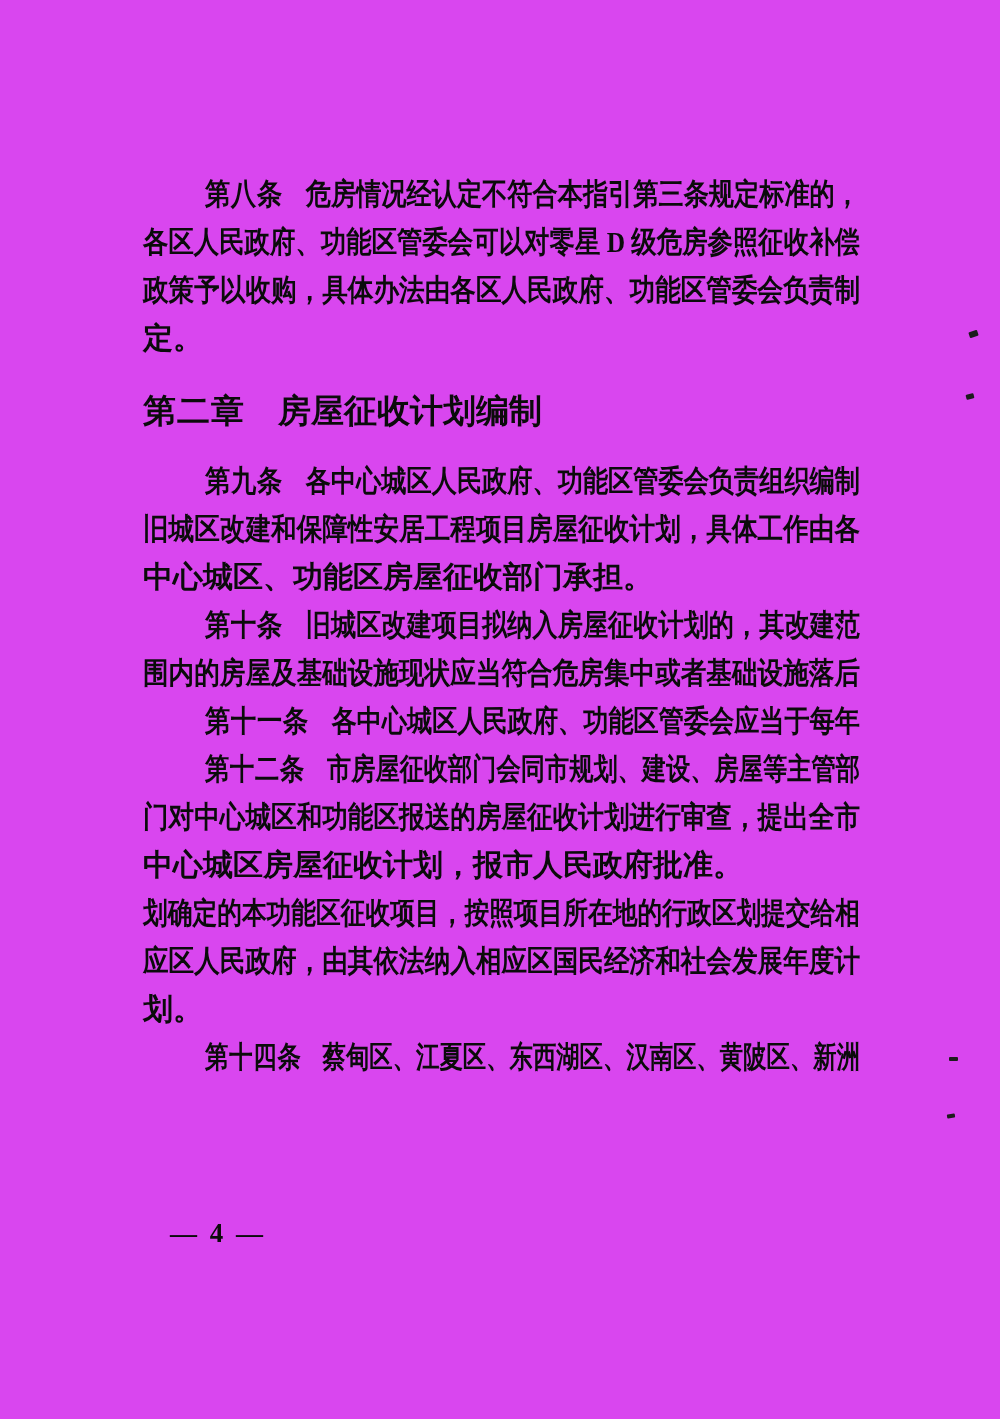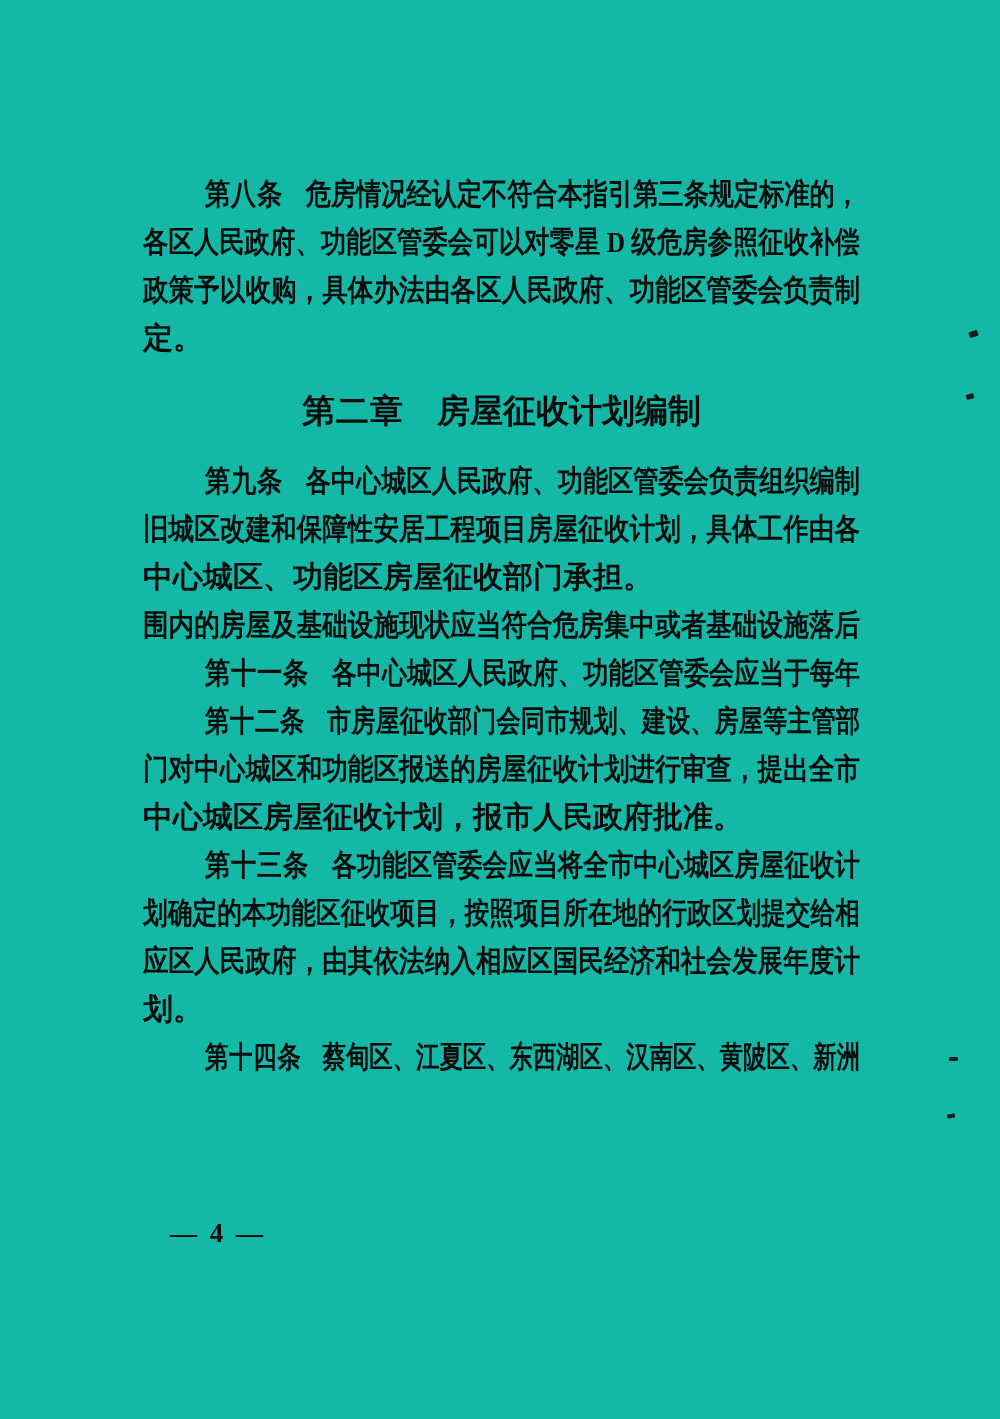--- a/index.html
+++ b/index.html
@@ -1,20 +1,20 @@
 <!DOCTYPE html>
 <html lang="zh"><head>
 <meta charset="utf-8">
 <style>
   html, body { margin: 0; padding: 0; background: #ffffff; }
   .page {
     position: relative;
     width: 1000px;
     height: 1419px;
-    background: #14b8a6;
+    background: #d946ef;
     overflow: hidden;
     font-family: "Liberation Serif", "DejaVu Serif", serif;
     color: #0b0b0b;
   }
   .content {
     position: absolute;
     left: 143px;
     top: 170px;
     width: 717px;
   }
@@ -31,21 +31,20 @@
     transform-origin: 0 50%;
   }
   .indent { padding-left: 62px; }
   .article-no {
     font-weight: 800;
     font-family: "Liberation Sans", "DejaVu Sans", sans-serif;
     margin-right: 0.9em;
     letter-spacing: 1px;
   }
   .heading-line {
-    text-align: center;
     font-size: 33px;
     font-weight: 800;
     font-family: "Liberation Sans", "DejaVu Sans", sans-serif;
     margin-top: 25px;
     margin-bottom: 22px;
   }
   .heading-line .article-no { margin-right: 1em; }
   .page-number {
     position: absolute;
     left: 170px;
@@ -71,26 +70,26 @@
 <div class="page">
   <div class="content">
       <div class="line indent fill"><span class="line-inner" style="transform: scaleX(0.839744);"><span class="article-no">第八条</span><span>危房情况经认定不符合本指引第三条规定标准的，</span></span></div>
       <div class="line fill"><span class="line-inner" style="transform: scaleX(0.846845);"><span>各区人民政府、功能区管委会可以对零星 D 级危房参照征收补偿</span></span></div>
       <div class="line fill"><span class="line-inner" style="transform: scaleX(0.853571);"><span>政策予以收购，具体办法由各区人民政府、功能区管委会负责制</span></span></div>
       <div class="line"><span class="line-inner"><span>定。</span></span></div>
       <div class="line heading-line"><span class="line-inner"><span class="article-no">第二章</span><span>房屋征收计划编制</span></span></div>
       <div class="line indent fill"><span class="line-inner" style="transform: scaleX(0.839744);"><span class="article-no">第九条</span><span>各中心城区人民政府、功能区管委会负责组织编制</span></span></div>
       <div class="line fill"><span class="line-inner" style="transform: scaleX(0.853571);"><span>旧城区改建和保障性安居工程项目房屋征收计划，具体工作由各</span></span></div>
       <div class="line"><span class="line-inner"><span>中心城区、功能区房屋征收部门承担。</span></span></div>
+      <div class="line indent fill"><span class="line-inner" style="transform: scaleX(0.839744);"><span class="article-no">第十条</span><span>旧城区改建项目拟纳入房屋征收计划的，其改建范</span></span></div>
       <div class="line fill"><span class="line-inner" style="transform: scaleX(0.853571);"><span>围内的房屋及基础设施现状应当符合危房集中或者基础设施落后</span></span></div>
       <div class="line indent fill"><span class="line-inner" style="transform: scaleX(0.838668);"><span class="article-no">第十一条</span><span>各中心城区人民政府、功能区管委会应当于每年</span></span></div>
       <div class="line indent fill"><span class="line-inner" style="transform: scaleX(0.807645);"><span class="article-no">第十二条</span><span>市房屋征收部门会同市规划、建设、房屋等主管部</span></span></div>
       <div class="line fill"><span class="line-inner" style="transform: scaleX(0.853571);"><span>门对中心城区和功能区报送的房屋征收计划进行审查，提出全市</span></span></div>
       <div class="line"><span class="line-inner"><span>中心城区房屋征收计划，报市人民政府批准。</span></span></div>
-      <div class="line indent fill"><span class="line-inner" style="transform: scaleX(0.838668);"><span class="article-no">第十三条</span><span>各功能区管委会应当将全市中心城区房屋征收计</span></span></div>
       <div class="line fill"><span class="line-inner" style="transform: scaleX(0.824138);"><span>划确定的本功能区征收项目，按照项目所在地的行政区划提交给相</span></span></div>
       <div class="line fill"><span class="line-inner" style="transform: scaleX(0.853571);"><span>应区人民政府，由其依法纳入相应区国民经济和社会发展年度计</span></span></div>
       <div class="line"><span class="line-inner"><span>划。</span></span></div>
       <div class="line indent fill"><span class="line-inner" style="transform: scaleX(0.778835);"><span class="article-no">第十四条</span><span>蔡甸区、江夏区、东西湖区、汉南区、黄陂区、新洲</span></span></div>
     </div>
 
   <div class="page-number">— 4 —</div>
 
   <span class="artifact artifact-1"></span>
   <span class="artifact artifact-2"></span>

